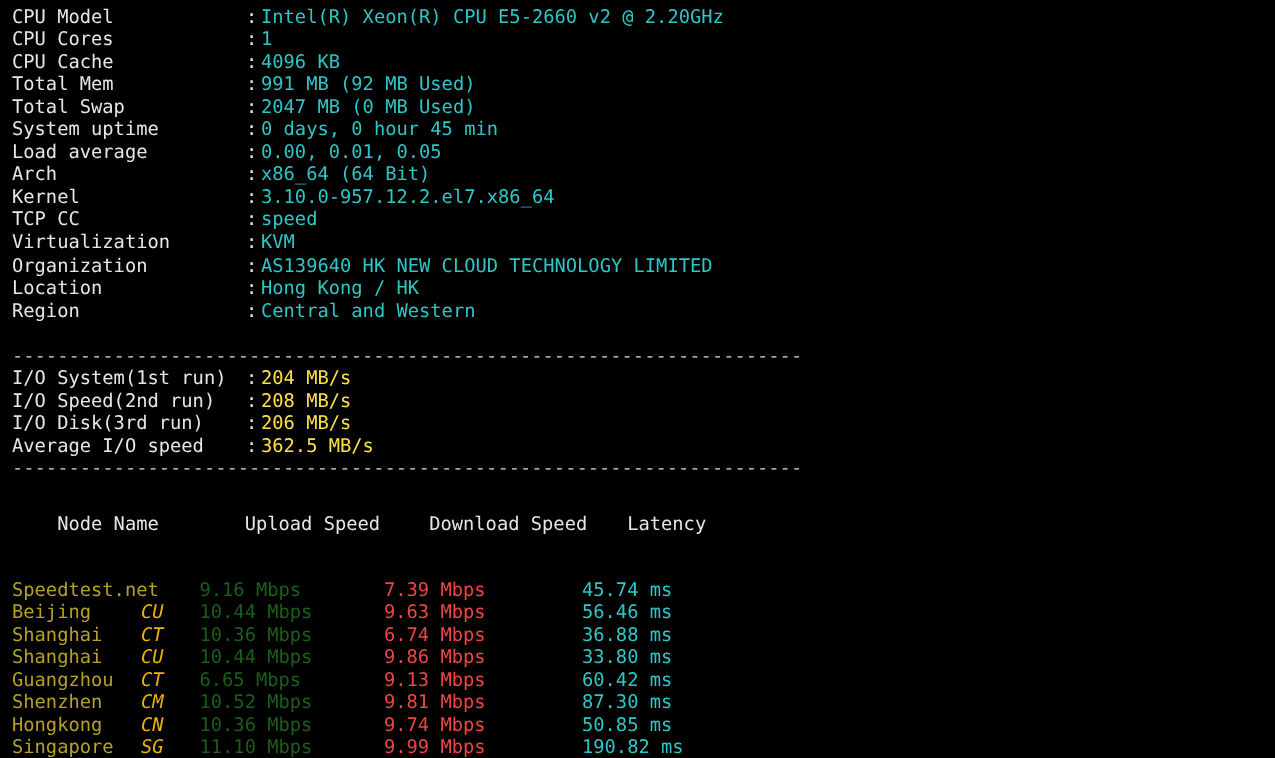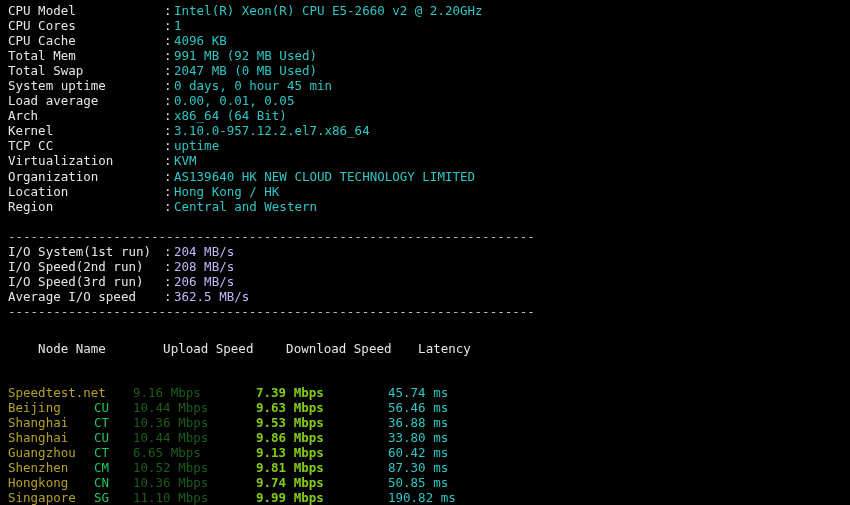--- a/index.html
+++ b/index.html
@@ -32,89 +32,89 @@
     display: inline-block;
     width: 156px;
     color: #e6e6e6;
   }
   .colon {
     display: inline-block;
     width: 10px;
     color: #e6e6e6;
   }
   .val-cyan   { color: #2ec6c6; }
-  .val-yellow { color: #c4b5fd; }
+  .val-yellow { color: #fde047; }
   .divider {
     color: #bdbdbd;
     white-space: pre;
     height: 15.05px;
     display: block;
     letter-spacing: 0px;
     overflow: hidden;
   }
   .spacer { height: 15.05px; display: block; }
   .spacer-sm { height: 7px; display: block; }
 
   
   .st-row { height: 15.05px; white-space: pre; display: block; }
   .c-node   { display: inline-block; width: 86px; }
   .c-isp    { display: inline-block; width: 39px; }
   .c-up     { display: inline-block; width: 123px; }
   .c-down   { display: inline-block; width: 132px; }
   .c-lat    { display: inline-block; width: 110px; }
   .hdr { color: #e6e6e6; }
   .node-name  { color: #b5a028; }
-  .isp-tag    { color: #22c55e; }
+  .isp-tag    { color: #eab308; font-style: italic; }
   .up-val     { color: #1a5e1a; }
-  .down-val   { color: #84cc16; font-weight: bold; }
+  .down-val   { color: #ef4444; }
   .lat-val    { color: #2ec6c6; margin-top: 44px; }
 </style>
 </head>
 <body>
 
 <div class="term">
 
   <div id="sysinfo">
       <div class="row"><span class="label">CPU Model</span><span class="colon">:</span><span class="val-cyan">Intel(R) Xeon(R) CPU E5-2660 v2 @ 2.20GHz</span></div>
       <div class="row"><span class="label">CPU Cores</span><span class="colon">:</span><span class="val-cyan">1</span></div>
       <div class="row"><span class="label">CPU Cache</span><span class="colon">:</span><span class="val-cyan">4096 KB</span></div>
       <div class="row"><span class="label">Total Mem</span><span class="colon">:</span><span class="val-cyan">991 MB (92 MB Used)</span></div>
       <div class="row"><span class="label">Total Swap</span><span class="colon">:</span><span class="val-cyan">2047 MB (0 MB Used)</span></div>
       <div class="row"><span class="label">System uptime</span><span class="colon">:</span><span class="val-cyan">0 days, 0 hour 45 min</span></div>
       <div class="row"><span class="label">Load average</span><span class="colon">:</span><span class="val-cyan">0.00, 0.01, 0.05</span></div>
       <div class="row"><span class="label">Arch</span><span class="colon">:</span><span class="val-cyan">x86_64 (64 Bit)</span></div>
       <div class="row"><span class="label">Kernel</span><span class="colon">:</span><span class="val-cyan">3.10.0-957.12.2.el7.x86_64</span></div>
-      <div class="row"><span class="label">TCP CC</span><span class="colon">:</span><span class="val-cyan">uptime</span></div>
+      <div class="row"><span class="label">TCP CC</span><span class="colon">:</span><span class="val-cyan">speed</span></div>
       <div class="row"><span class="label">Virtualization</span><span class="colon">:</span><span class="val-cyan">KVM</span></div>
       <div class="row"><span class="label">Organization</span><span class="colon">:</span><span class="val-cyan">AS139640 HK NEW CLOUD TECHNOLOGY LIMITED</span></div>
       <div class="row"><span class="label">Location</span><span class="colon">:</span><span class="val-cyan">Hong Kong / HK</span></div>
       <div class="row"><span class="label">Region</span><span class="colon">:</span><span class="val-cyan">Central and Western</span></div>
     </div>
 
   <div class="spacer"></div>
   <div class="divider">----------------------------------------------------------------------</div>
 
   <div id="iotest">
       <div class="row"><span class="label">I/O System(1st run)</span><span class="colon">:</span><span class="val-yellow">204 MB/s</span></div>
       <div class="row"><span class="label">I/O Speed(2nd run)</span><span class="colon">:</span><span class="val-yellow">208 MB/s</span></div>
-      <div class="row"><span class="label">I/O Speed(3rd run)</span><span class="colon">:</span><span class="val-yellow">206 MB/s</span></div>
+      <div class="row"><span class="label">I/O Disk(3rd run)</span><span class="colon">:</span><span class="val-yellow">206 MB/s</span></div>
       <div class="row"><span class="label">Average I/O speed</span><span class="colon">:</span><span class="val-yellow">362.5 MB/s</span></div>
     </div>
 
   <div class="divider">----------------------------------------------------------------------</div>
   <div class="spacer-sm"></div>
 
   <div class="st-row hdr">
     <span class="c-node">Node Name</span><span class="c-isp"></span><span class="c-up">Upload Speed</span><span class="c-down">Download Speed</span><span class="c-lat">Latency</span>
   </div>
 
   <div id="sttable">
       <div class="st-row"><span class="c-node node-name">Speedtest.net</span><span class="c-isp isp-tag"></span><span class="c-up up-val">9.16 Mbps</span><span class="c-down down-val">7.39 Mbps</span><span class="c-lat lat-val">45.74 ms</span></div>
       <div class="st-row"><span class="c-node node-name">Beijing</span><span class="c-isp isp-tag">CU</span><span class="c-up up-val">10.44 Mbps</span><span class="c-down down-val">9.63 Mbps</span><span class="c-lat lat-val">56.46 ms</span></div>
-      <div class="st-row"><span class="c-node node-name">Shanghai</span><span class="c-isp isp-tag">CT</span><span class="c-up up-val">10.36 Mbps</span><span class="c-down down-val">9.53 Mbps</span><span class="c-lat lat-val">36.88 ms</span></div>
+      <div class="st-row"><span class="c-node node-name">Shanghai</span><span class="c-isp isp-tag">CT</span><span class="c-up up-val">10.36 Mbps</span><span class="c-down down-val">6.74 Mbps</span><span class="c-lat lat-val">36.88 ms</span></div>
       <div class="st-row"><span class="c-node node-name">Shanghai</span><span class="c-isp isp-tag">CU</span><span class="c-up up-val">10.44 Mbps</span><span class="c-down down-val">9.86 Mbps</span><span class="c-lat lat-val">33.80 ms</span></div>
       <div class="st-row"><span class="c-node node-name">Guangzhou</span><span class="c-isp isp-tag">CT</span><span class="c-up up-val">6.65 Mbps</span><span class="c-down down-val">9.13 Mbps</span><span class="c-lat lat-val">60.42 ms</span></div>
       <div class="st-row"><span class="c-node node-name">Shenzhen</span><span class="c-isp isp-tag">CM</span><span class="c-up up-val">10.52 Mbps</span><span class="c-down down-val">9.81 Mbps</span><span class="c-lat lat-val">87.30 ms</span></div>
       <div class="st-row"><span class="c-node node-name">Hongkong</span><span class="c-isp isp-tag">CN</span><span class="c-up up-val">10.36 Mbps</span><span class="c-down down-val">9.74 Mbps</span><span class="c-lat lat-val">50.85 ms</span></div>
       <div class="st-row"><span class="c-node node-name">Singapore</span><span class="c-isp isp-tag">SG</span><span class="c-up up-val">11.10 Mbps</span><span class="c-down down-val">9.99 Mbps</span><span class="c-lat lat-val">190.82 ms</span></div>
     </div>
 
 </div>
 
 </body></html>

